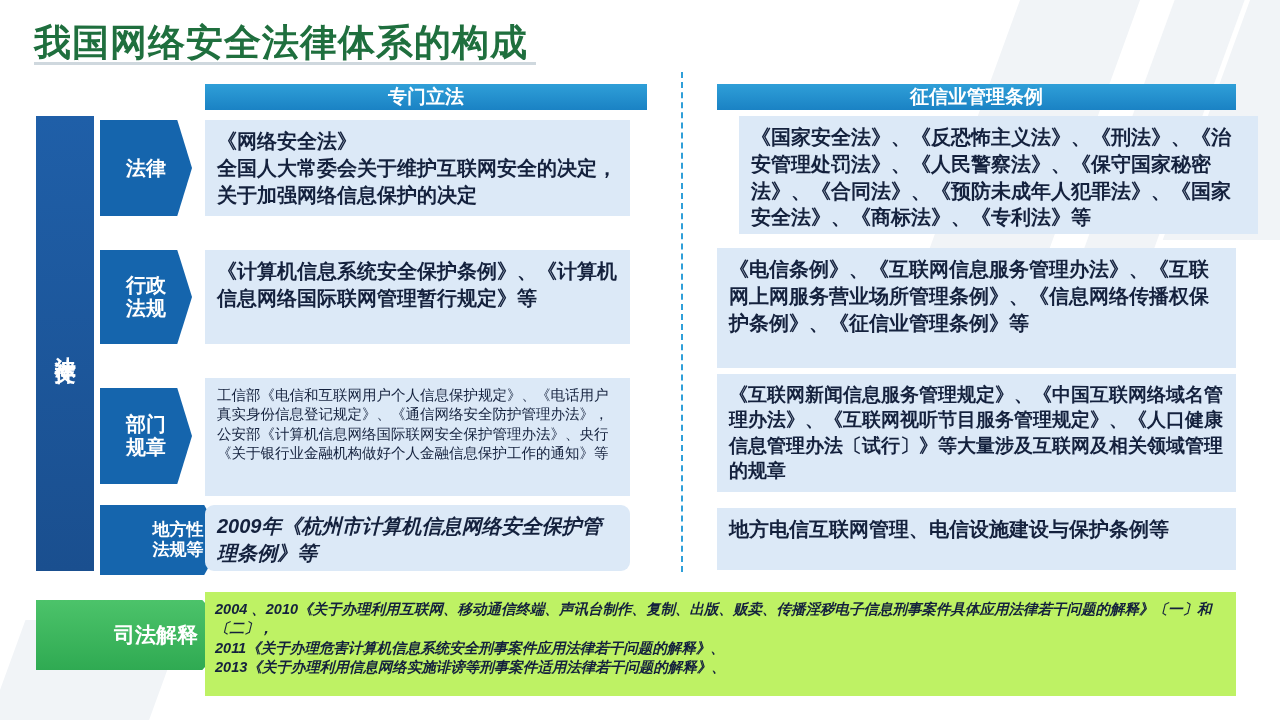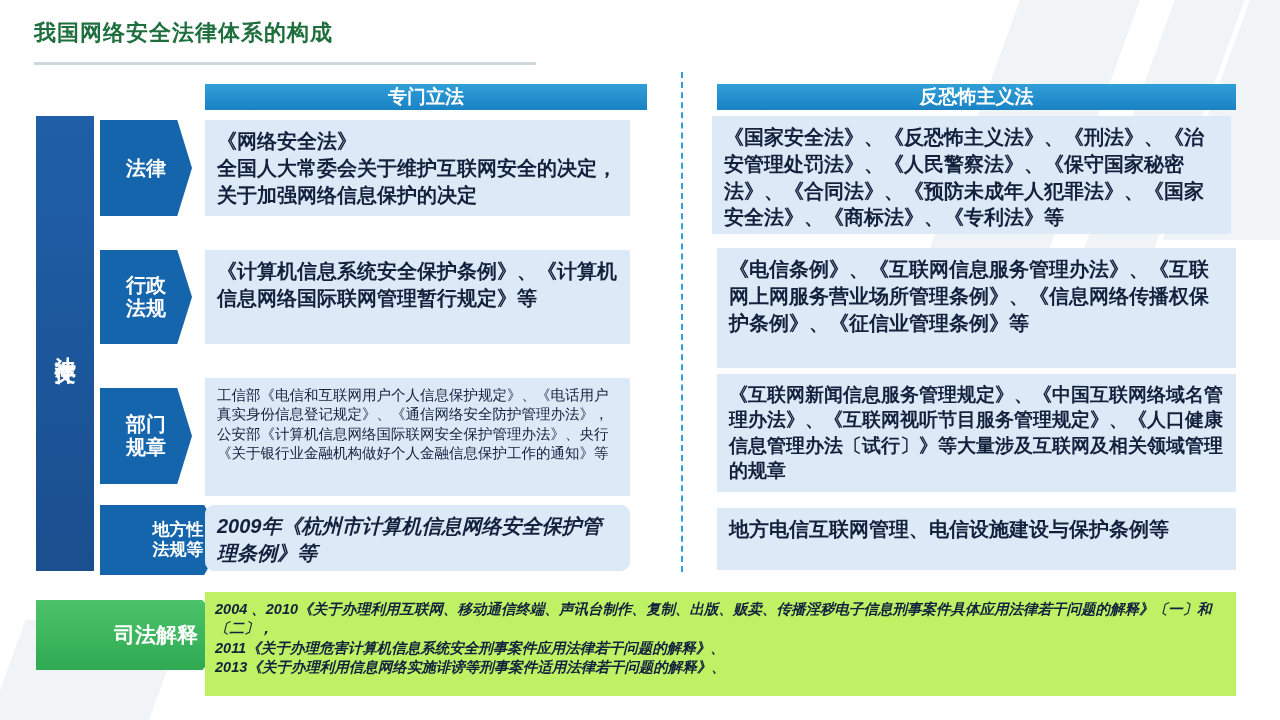--- a/index.html
+++ b/index.html
@@ -30,21 +30,21 @@
   }
   .d1 { left: 980px; top: -40px; width: 120px; height: 300px; }
   .d2 { left: 1120px; top: -60px; width: 70px;  height: 420px; background:#eef2f6;}
   .d3 { left: 1210px; top: -20px; width: 140px; height: 260px; background:#f4f7fa;}
   .d4 { left: 0px;    top: 620px; width: 160px; height: 140px; background:#f3f6f9;}
 
   .page-title {
     position: absolute;
     left: 34px;
     top: 18px;
-    font-size: 22px;
+    font-size: 37px;
     font-weight: bold;
     color: #1f6f3e;
     letter-spacing: 1px;
   }
   .title-rule {
     position: absolute;
     left: 34px;
     top: 62px;
     width: 502px;
     height: 3px;
@@ -130,21 +130,21 @@
     line-height: 1.34;
   }
 
   
   .lb1 { left: 205px; top: 120px; width: 425px; height: 96px;  font-size: 20px; font-weight: bold; }
   .lb2 { left: 205px; top: 250px; width: 425px; height: 94px;  font-size: 20px; font-weight: bold; }
   .lb3 { left: 205px; top: 378px; width: 425px; height: 118px; font-size: 14.5px; }
   .lb4 { left: 205px; top: 505px; width: 425px; height: 66px;  font-size: 20px; font-weight: bold; font-style: italic; border-radius: 9px;}
 
   
-  .rb1 { left: 712px; top: 116px; width: 519px; height: 118px; font-size: 20px; font-weight: bold; }
+  .rb1 { left: 739px; top: 116px; width: 519px; height: 118px; font-size: 20px; font-weight: bold; }
   .rb2 { left: 717px; top: 248px; width: 519px; height: 120px; font-size: 20px; font-weight: bold; }
   .rb3 { left: 717px; top: 374px; width: 519px; height: 118px; font-size: 19px; font-weight: bold; }
   .rb4 { left: 717px; top: 508px; width: 519px; height: 62px;  font-size: 20px; font-weight: bold; }
 
   
   .bottom-box {
     position: absolute;
     left: 205px; top: 592px; width: 1031px; height: 104px;
     background: #bef264;
     color: #14213d;
@@ -165,21 +165,21 @@
   <i class="d1"></i>
     <i class="d2"></i>
     <i class="d3"></i>
     <i class="d4"></i>
 </div>
 
 <div class="page-title">我国网络安全法律体系的构成</div>
 <div class="title-rule"></div>
 
 <div class="col-header hdr-left">专门立法</div>
-<div class="col-header hdr-right">反恐怖主义法</div>
+<div class="col-header hdr-right">征信业管理条例</div>
 
 <div class="divider"></div>
 
 <div class="vert-label">
   <span>法律文件</span>
 </div>
 
 <div class="chip c1">法律</div>
 <div class="chip c2">行政<br>法规</div>
 <div class="chip c3">部门<br>规章</div>

